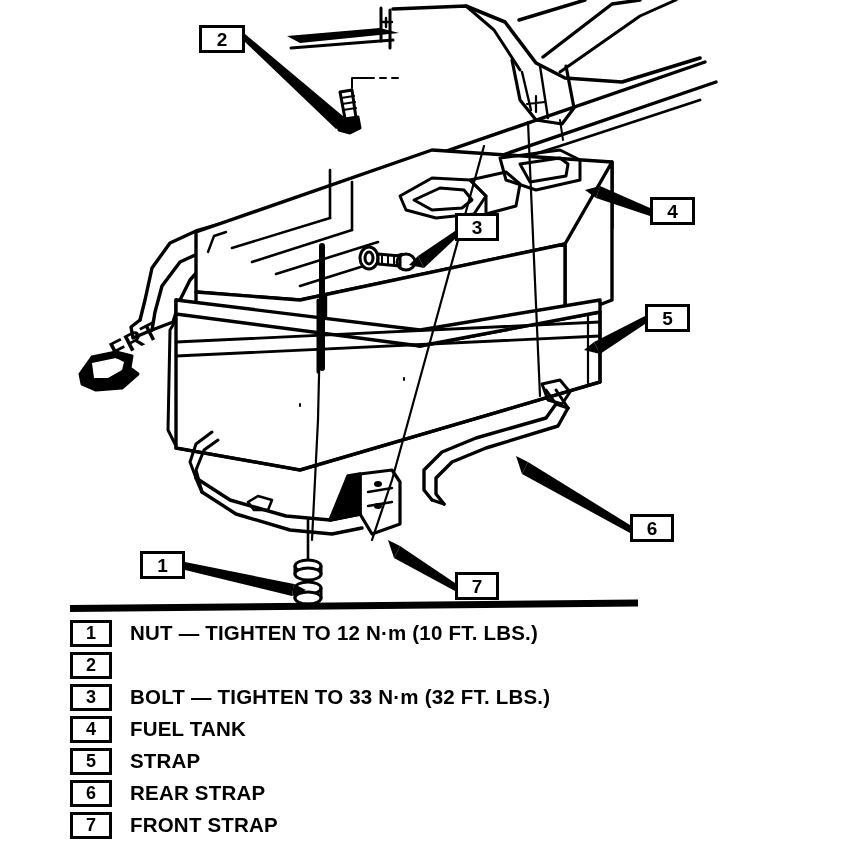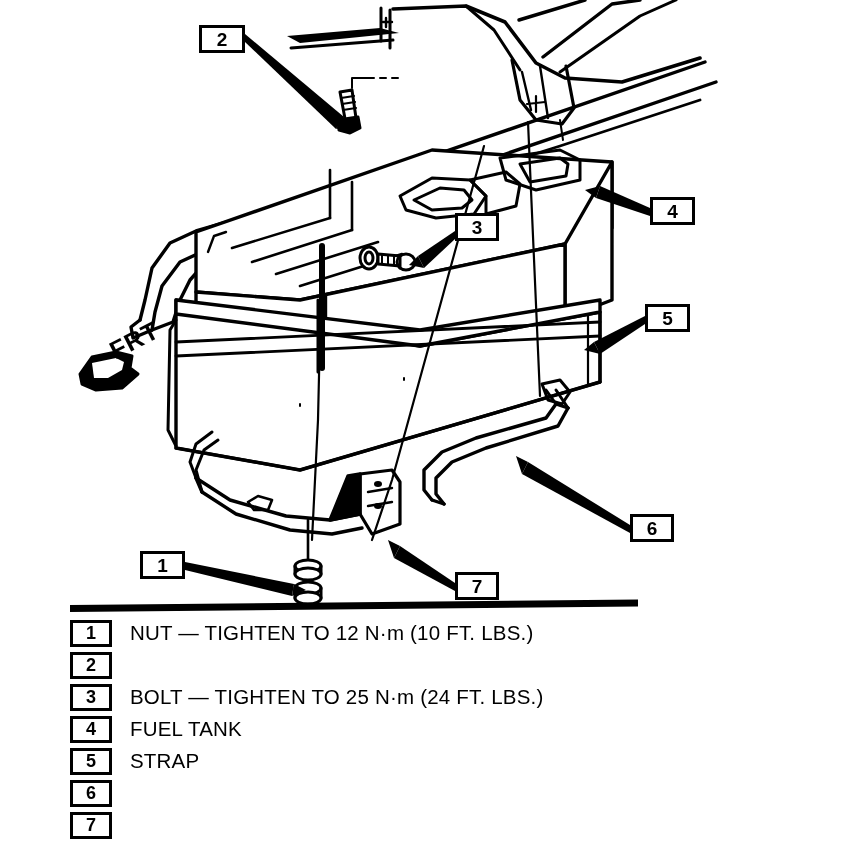--- a/index.html
+++ b/index.html
@@ -114,21 +114,21 @@
     line-height: 1;
     display: flex;
     align-items: center;
     justify-content: center;
     flex: 0 0 auto;
     color: #000;
   }
   .legend-text {
     margin-left: 18px;
     font-family: "Liberation Sans", sans-serif;
-    font-weight: normal;
+    font-weight: bold;
     font-size: 20.5px;
     color: #000;
     white-space: nowrap;
     letter-spacing: 0.2px;
   }
 </style>
 </head>
 <body>
 
 <div id="page">
@@ -371,37 +371,39 @@
         <div class="legend-num">1</div>
         <div class="legend-text">NUT — TIGHTEN TO 12 N·m (10 FT. LBS.)</div>
       </div>
 
       <div class="legend-row">
         <div class="legend-num">2</div>
       </div>
 
       <div class="legend-row">
         <div class="legend-num">3</div>
-        <div class="legend-text">BOLT — TIGHTEN TO 25 N·m (24 FT. LBS.)</div>
+        <div class="legend-text">BOLT — TIGHTEN TO 33 N·m (32 FT. LBS.)</div>
       </div>
 
       <div class="legend-row">
         <div class="legend-num">4</div>
         <div class="legend-text">FUEL TANK</div>
       </div>
 
       <div class="legend-row">
         <div class="legend-num">5</div>
         <div class="legend-text">STRAP</div>
       </div>
 
       <div class="legend-row">
         <div class="legend-num">6</div>
+        <div class="legend-text">REAR STRAP</div>
       </div>
 
       <div class="legend-row">
         <div class="legend-num">7</div>
+        <div class="legend-text">FRONT STRAP</div>
       </div>
 
     </div>
   </div>
 
 </div>
 
 </body></html>

